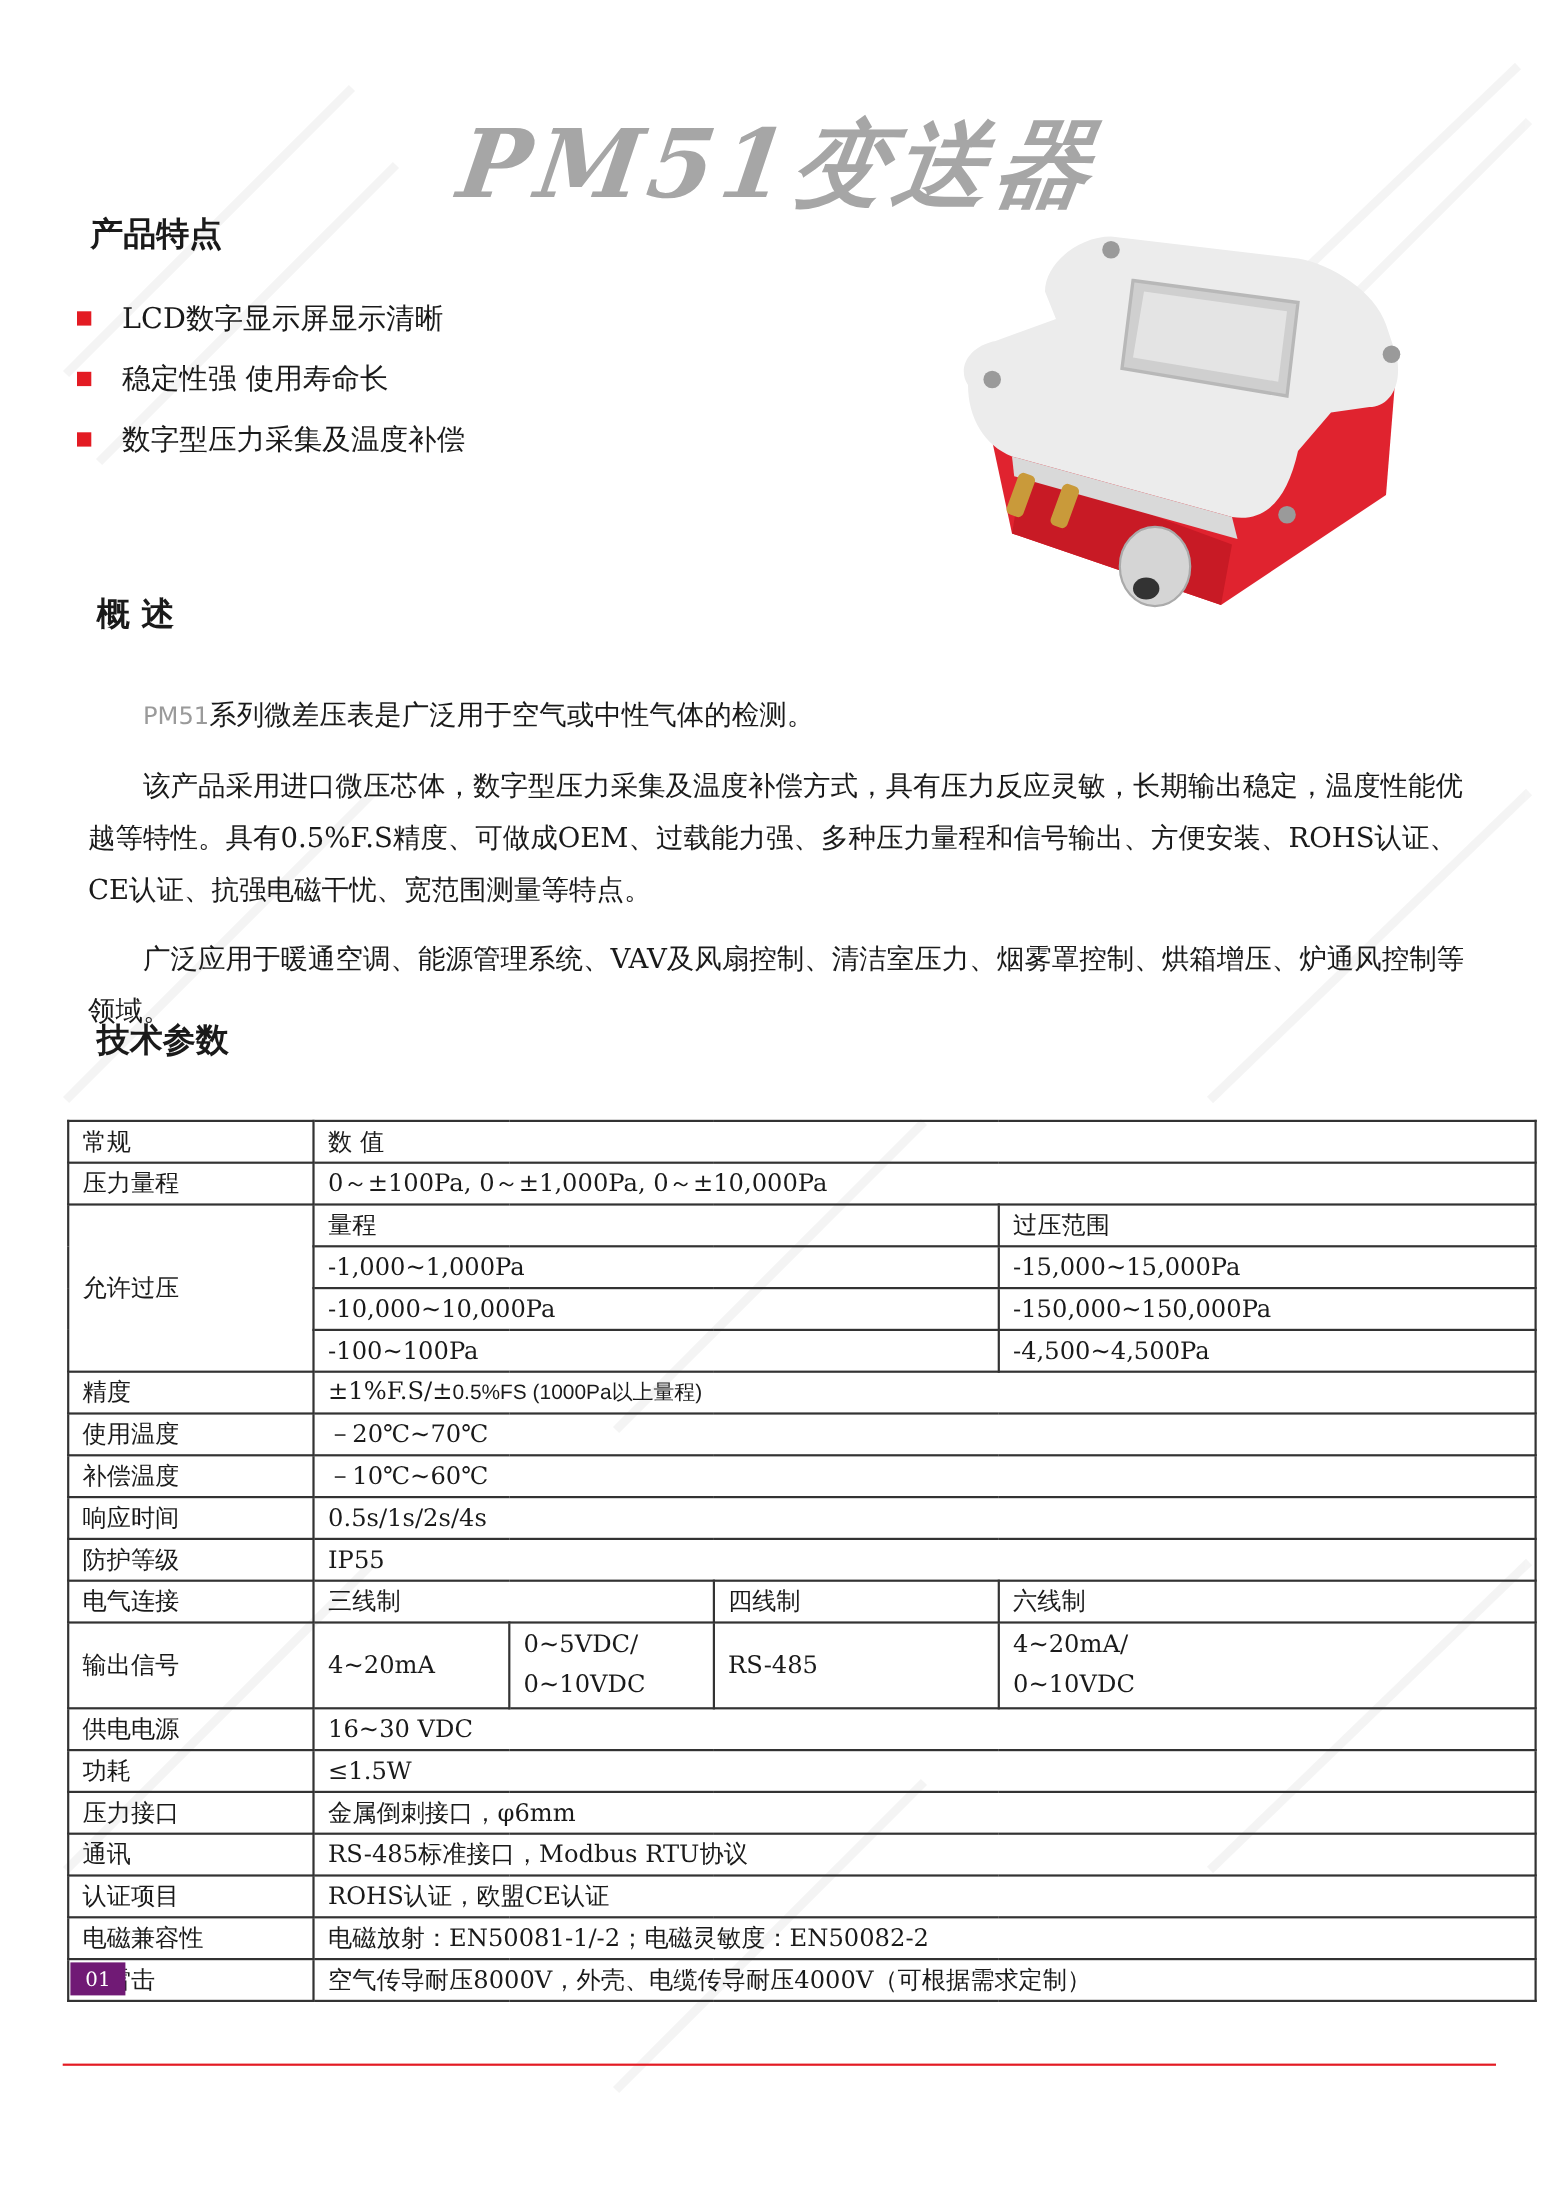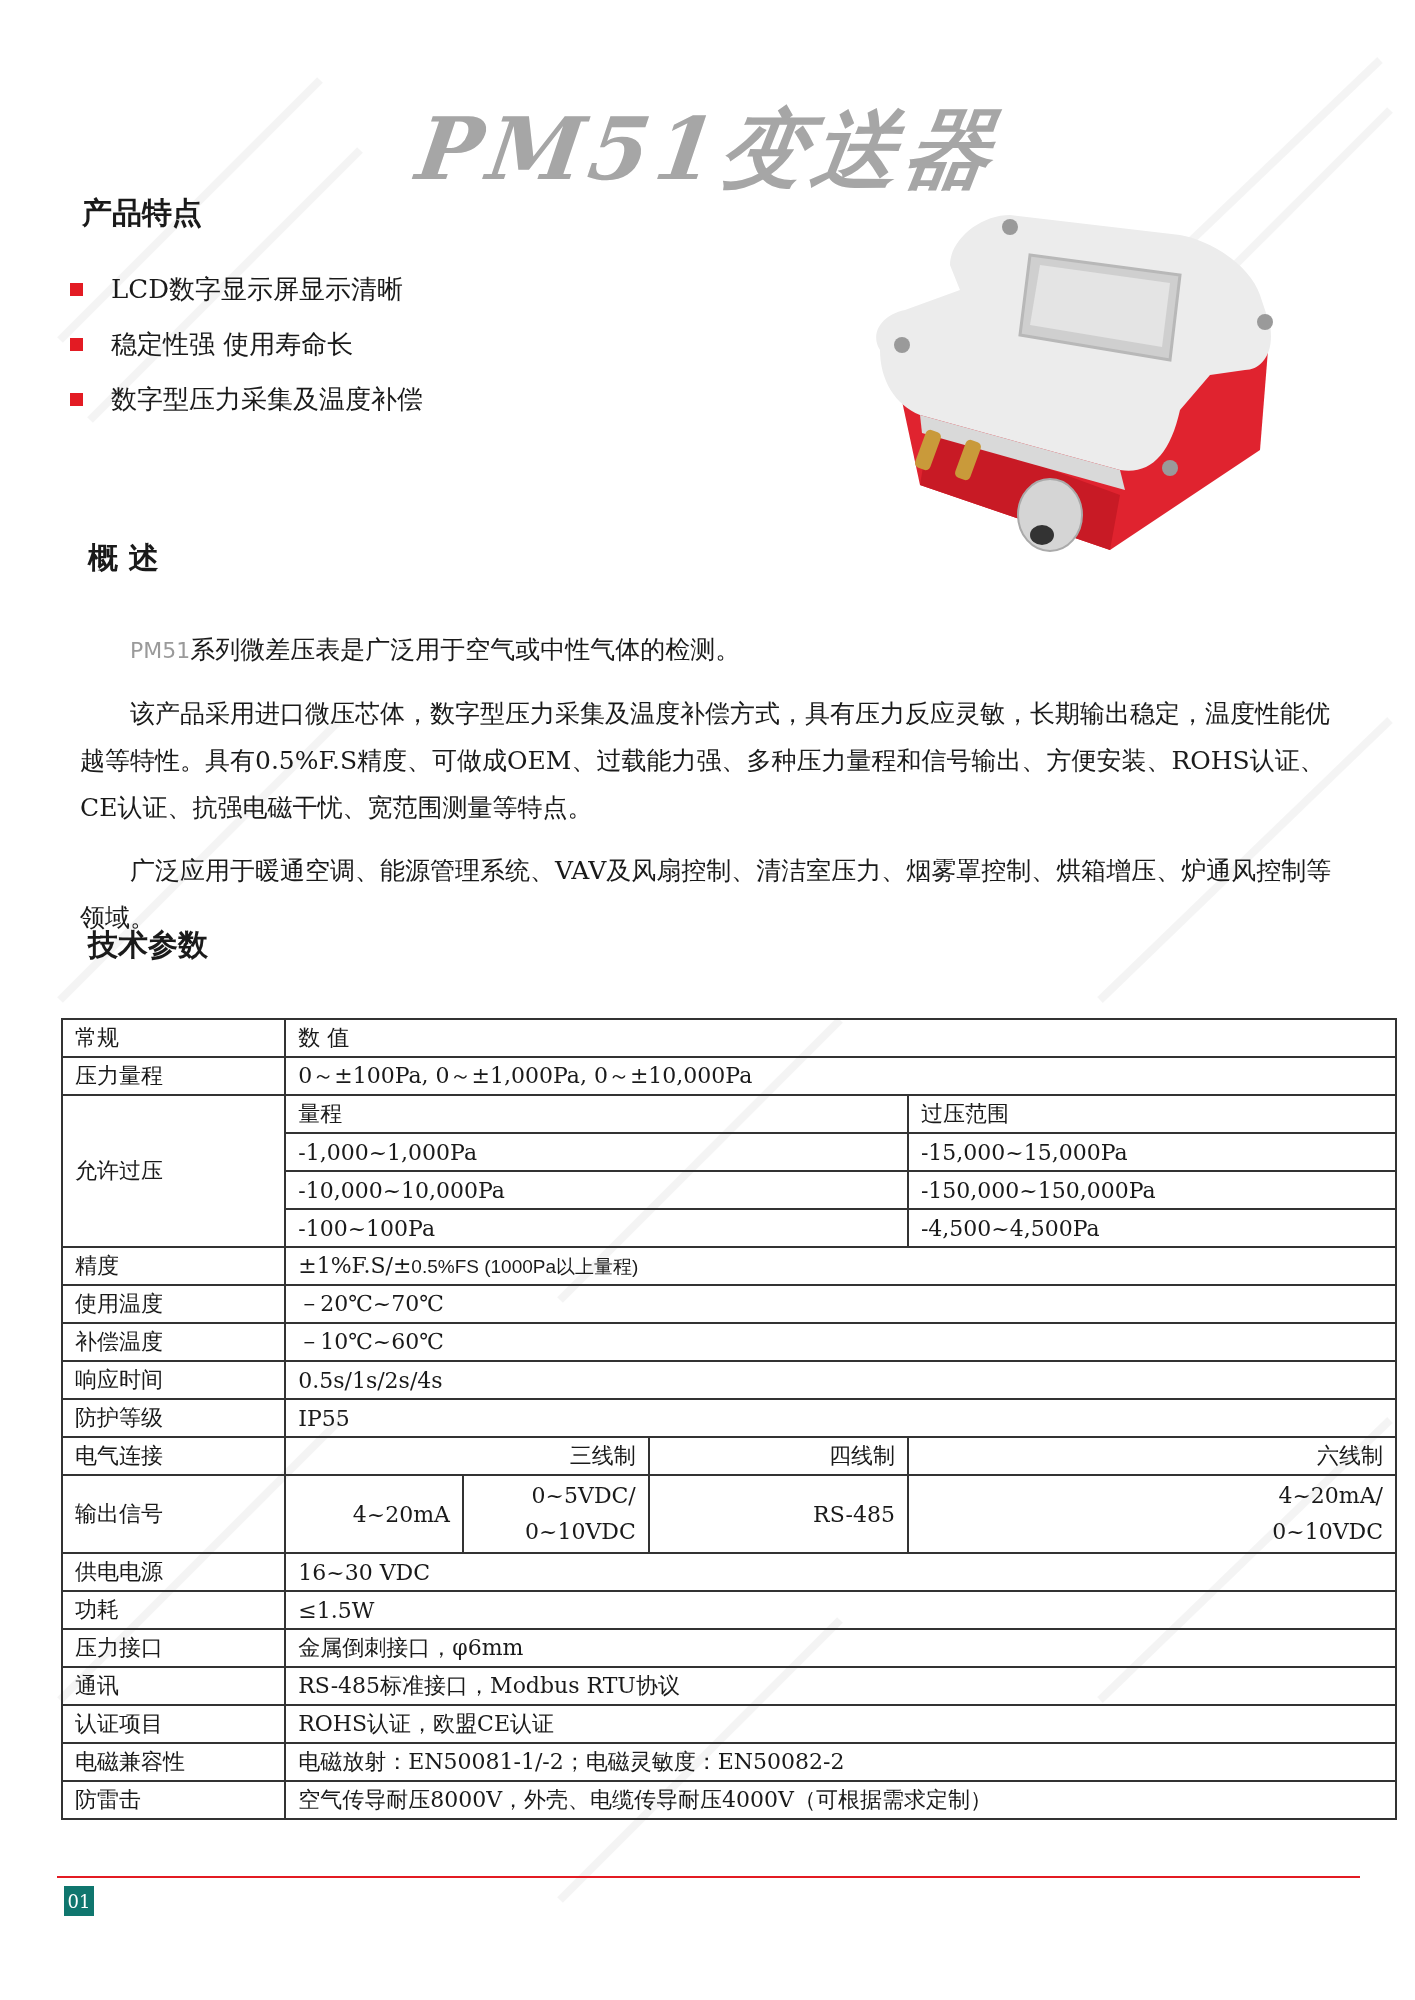--- a/index.html
+++ b/index.html
@@ -23,25 +23,25 @@
   .product { position: absolute; left: 850px; top: 195px; width: 440px; height: 360px; }
   .overview { position: absolute; left: 64px; top: 610px; width: 1300px; font-size: 25px; line-height: 47px; }
   .overview p { margin: 16px; text-indent: 50px; }
   .overview .pm { color: #9a9a9a; font-family: "DejaVu Sans", sans-serif; font-size: 22px; }
   table.spec {
     position: absolute; left: 61px; top: 1018px; width: 1336px; border-collapse: collapse;
     font-size: 22px;
   }
   table.spec td { border: 2px solid #333; padding: 0 12px; height: 36px; vertical-align: middle; }
   table.spec td.lbl { width: 198px; }
-  table.spec td.c { text-align: right; }
+  table.spec td.c { text-align: left; }
   .sans { font-family: Liberation Sans, sans-serif; font-size: 19px; }
   .footer-line { position: absolute; left: 57px; top: 1876px; width: 1303px; height: 2px; background: #e31b23; }
   .page-badge {
-    position: absolute; left: 64px; top: 1886px; width: 30px; height: 30px; background: #0f766e;
+    position: absolute; left: 64px; top: 1784px; width: 50px; height: 30px; background: #701a75;
     color: #fff; font-size: 18px; display: flex; align-items: center; justify-content: center;
   }
 </style>
 </head>
 <body>
 
 <svg class="watermark" width="1415" height="2000">
   <g stroke="#555" stroke-width="8" fill="none">
     <path d="M60 340 L320 80 M90 420 L360 150 M1150 280 L1380 60 M1100 400 L1390 110"></path>
     <path d="M60 1000 L340 720 M1100 1000 L1390 720 M60 1700 L340 1420 M1100 1700 L1390 1420"></path>

